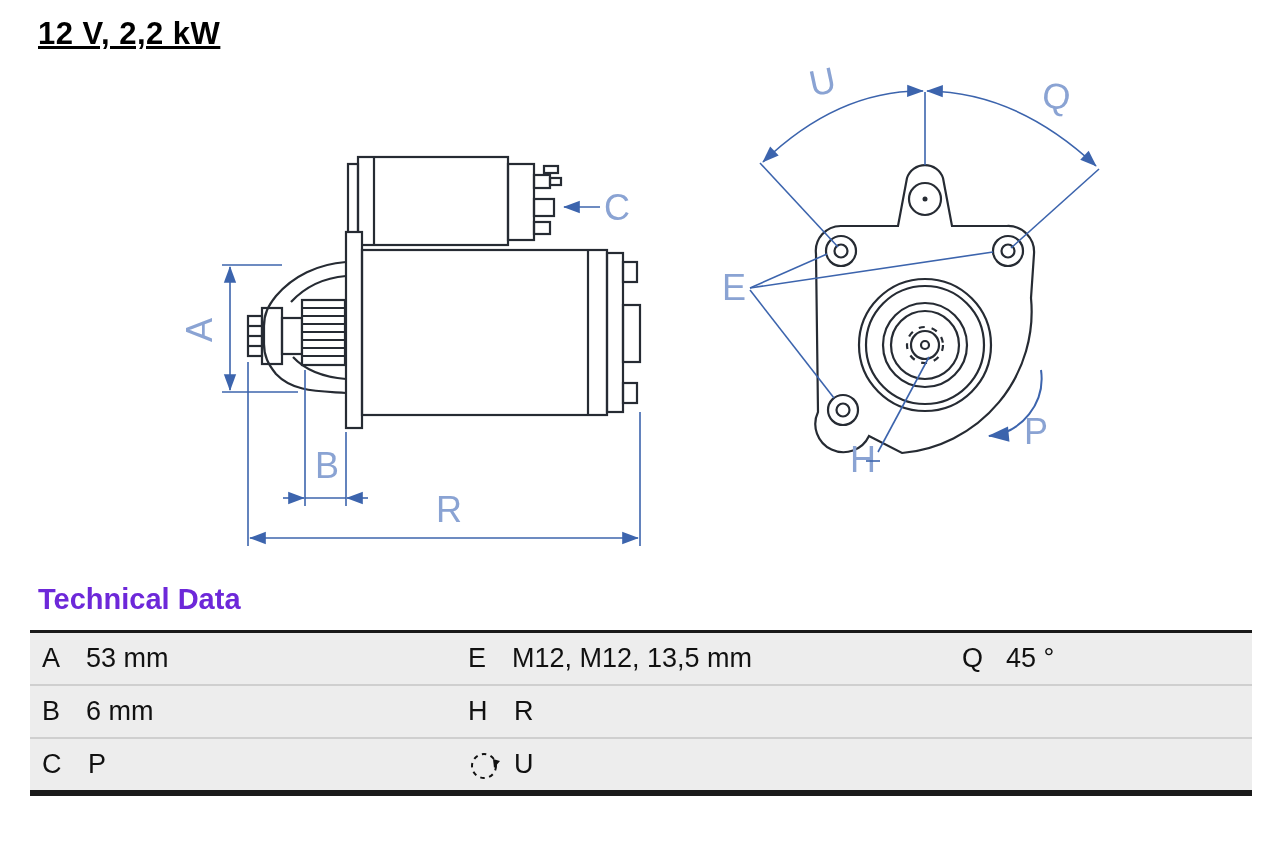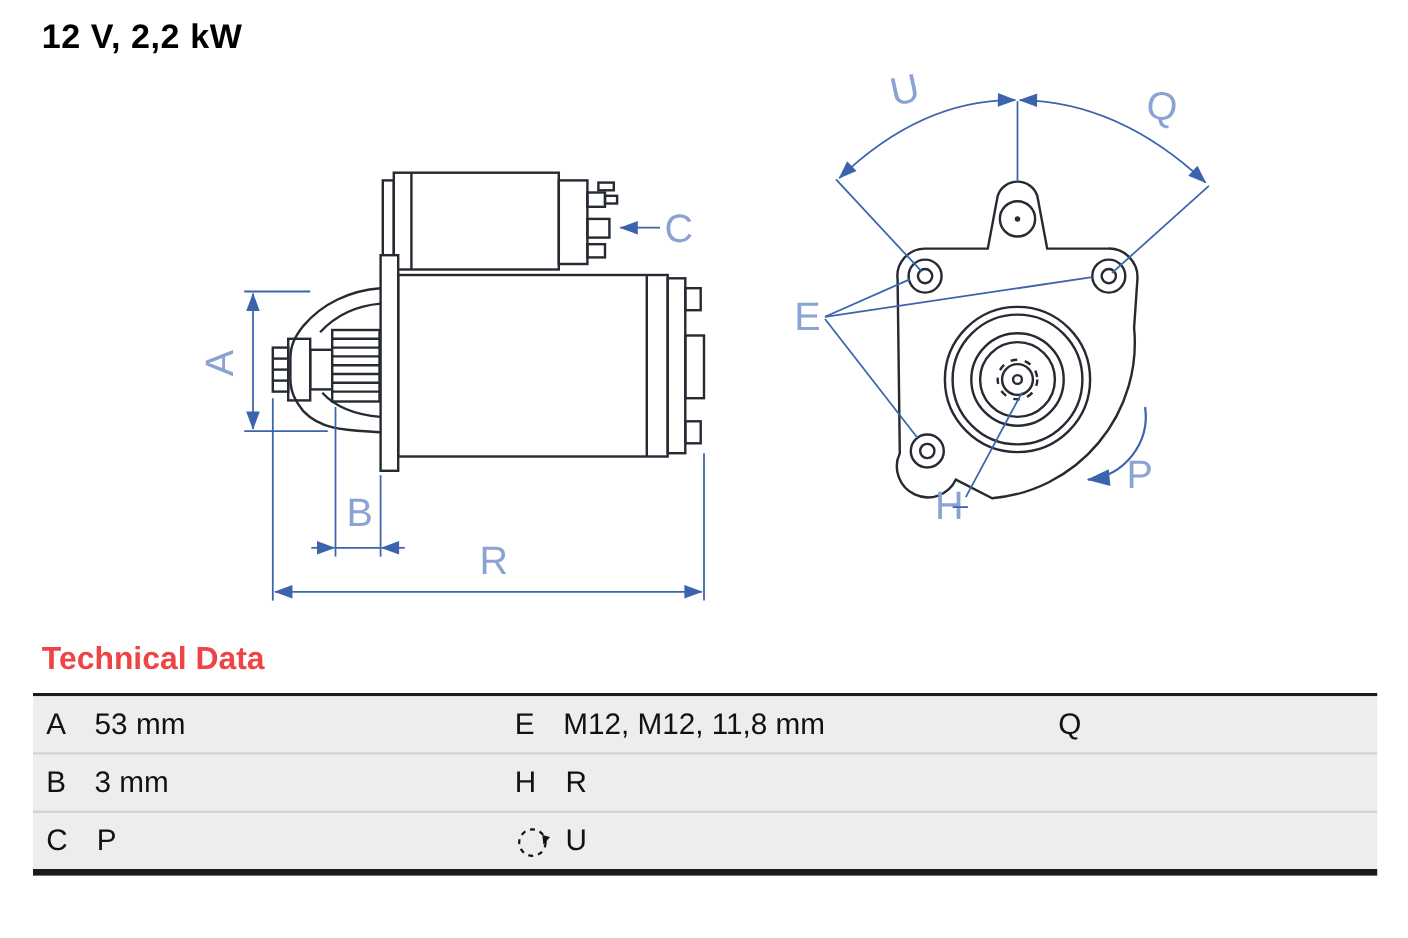--- a/index.html
+++ b/index.html
@@ -2,26 +2,26 @@
 <html><head>
 <meta charset="utf-8">
 <style>
   html,body { margin:0; padding:0; background:#ffffff; }
   .page {
     position:relative; width:1280px; height:853px; background:#ffffff;
     font-family:"Liberation Sans", sans-serif; overflow:hidden;
   }
   .title {
     position:absolute; left:38px; top:16px; margin:0;
-    font-size:31px; font-weight:bold; color:#000000; letter-spacing:0.5px;
+    font-size:31px; font-weight:bold; color:#000000; letter-spacing:0.5px;text-decoration:underline;
   }
   svg.drawing { position:absolute; left:0; top:0; }
   .tech-heading {
     position:absolute; left:38px; top:583px; margin:0;
-    font-size:29px; font-weight:bold; color:#ef4444;
+    font-size:29px; font-weight:bold; color:#6d28d9;
   }
   .table {
     position:absolute; left:30px; top:630px; width:1222px;
     border-top:3px solid #1a1a1a; border-bottom:6px solid #1a1a1a;
   }
   .row {
     display:grid;
     grid-template-columns:46px 380px 46px 448px 46px 1fr;
     align-items:center;
     height:51px;
@@ -168,27 +168,28 @@
   </svg>
 
   <h2 class="tech-heading">Technical Data</h2>
 
   <div class="table">
 
     <div class="row">
       <div class="cell key">A</div>
       <div class="cell value">53 mm</div>
       <div class="cell key">E</div>
-      <div class="cell value">M12, M12, 11,8 mm</div>
+      <div class="cell value">M12, M12, 13,5 mm</div>
       <div class="cell key">Q</div>
+      <div class="cell value">45 °</div>
     </div>
 
     <div class="row">
       <div class="cell key">B</div>
-      <div class="cell value">3 mm</div>
+      <div class="cell value">6 mm</div>
       <div class="cell key">H</div>
       <div class="cell key">R</div>
     </div>
 
     <div class="row">
       <div class="cell key">C</div>
       <div class="cell key">P</div>
       <div class="cell value icon-wrap">
         <svg width="36" height="36" viewBox="0 0 36 36">
           <circle cx="18" cy="19" r="12" fill="none" stroke="#111111" stroke-width="2" stroke-dasharray="4.5 4.5"></circle>

